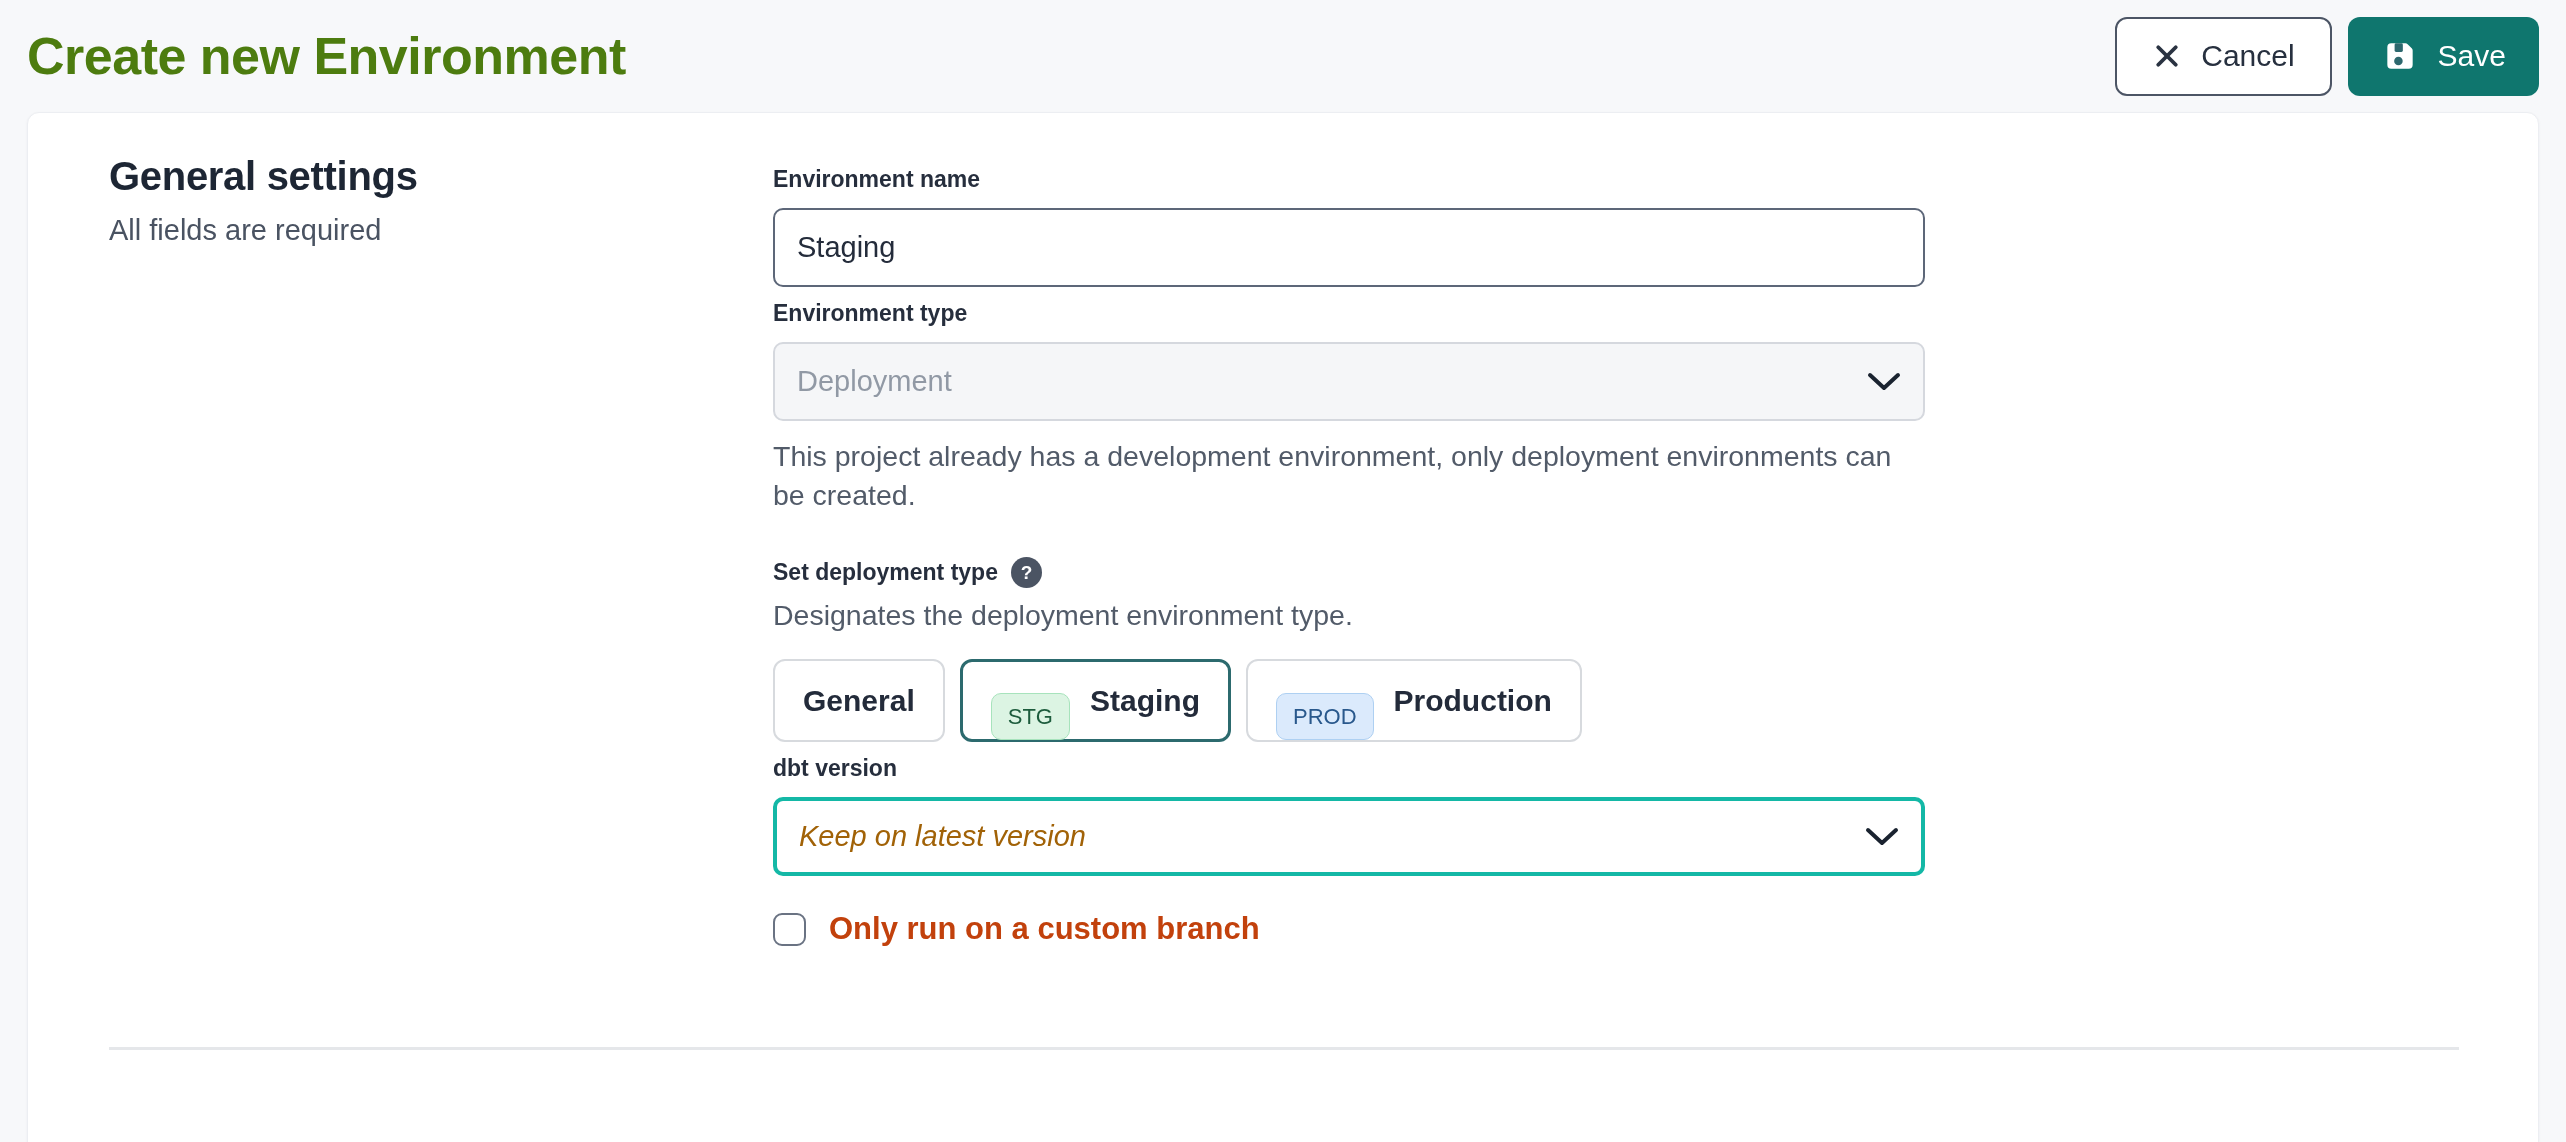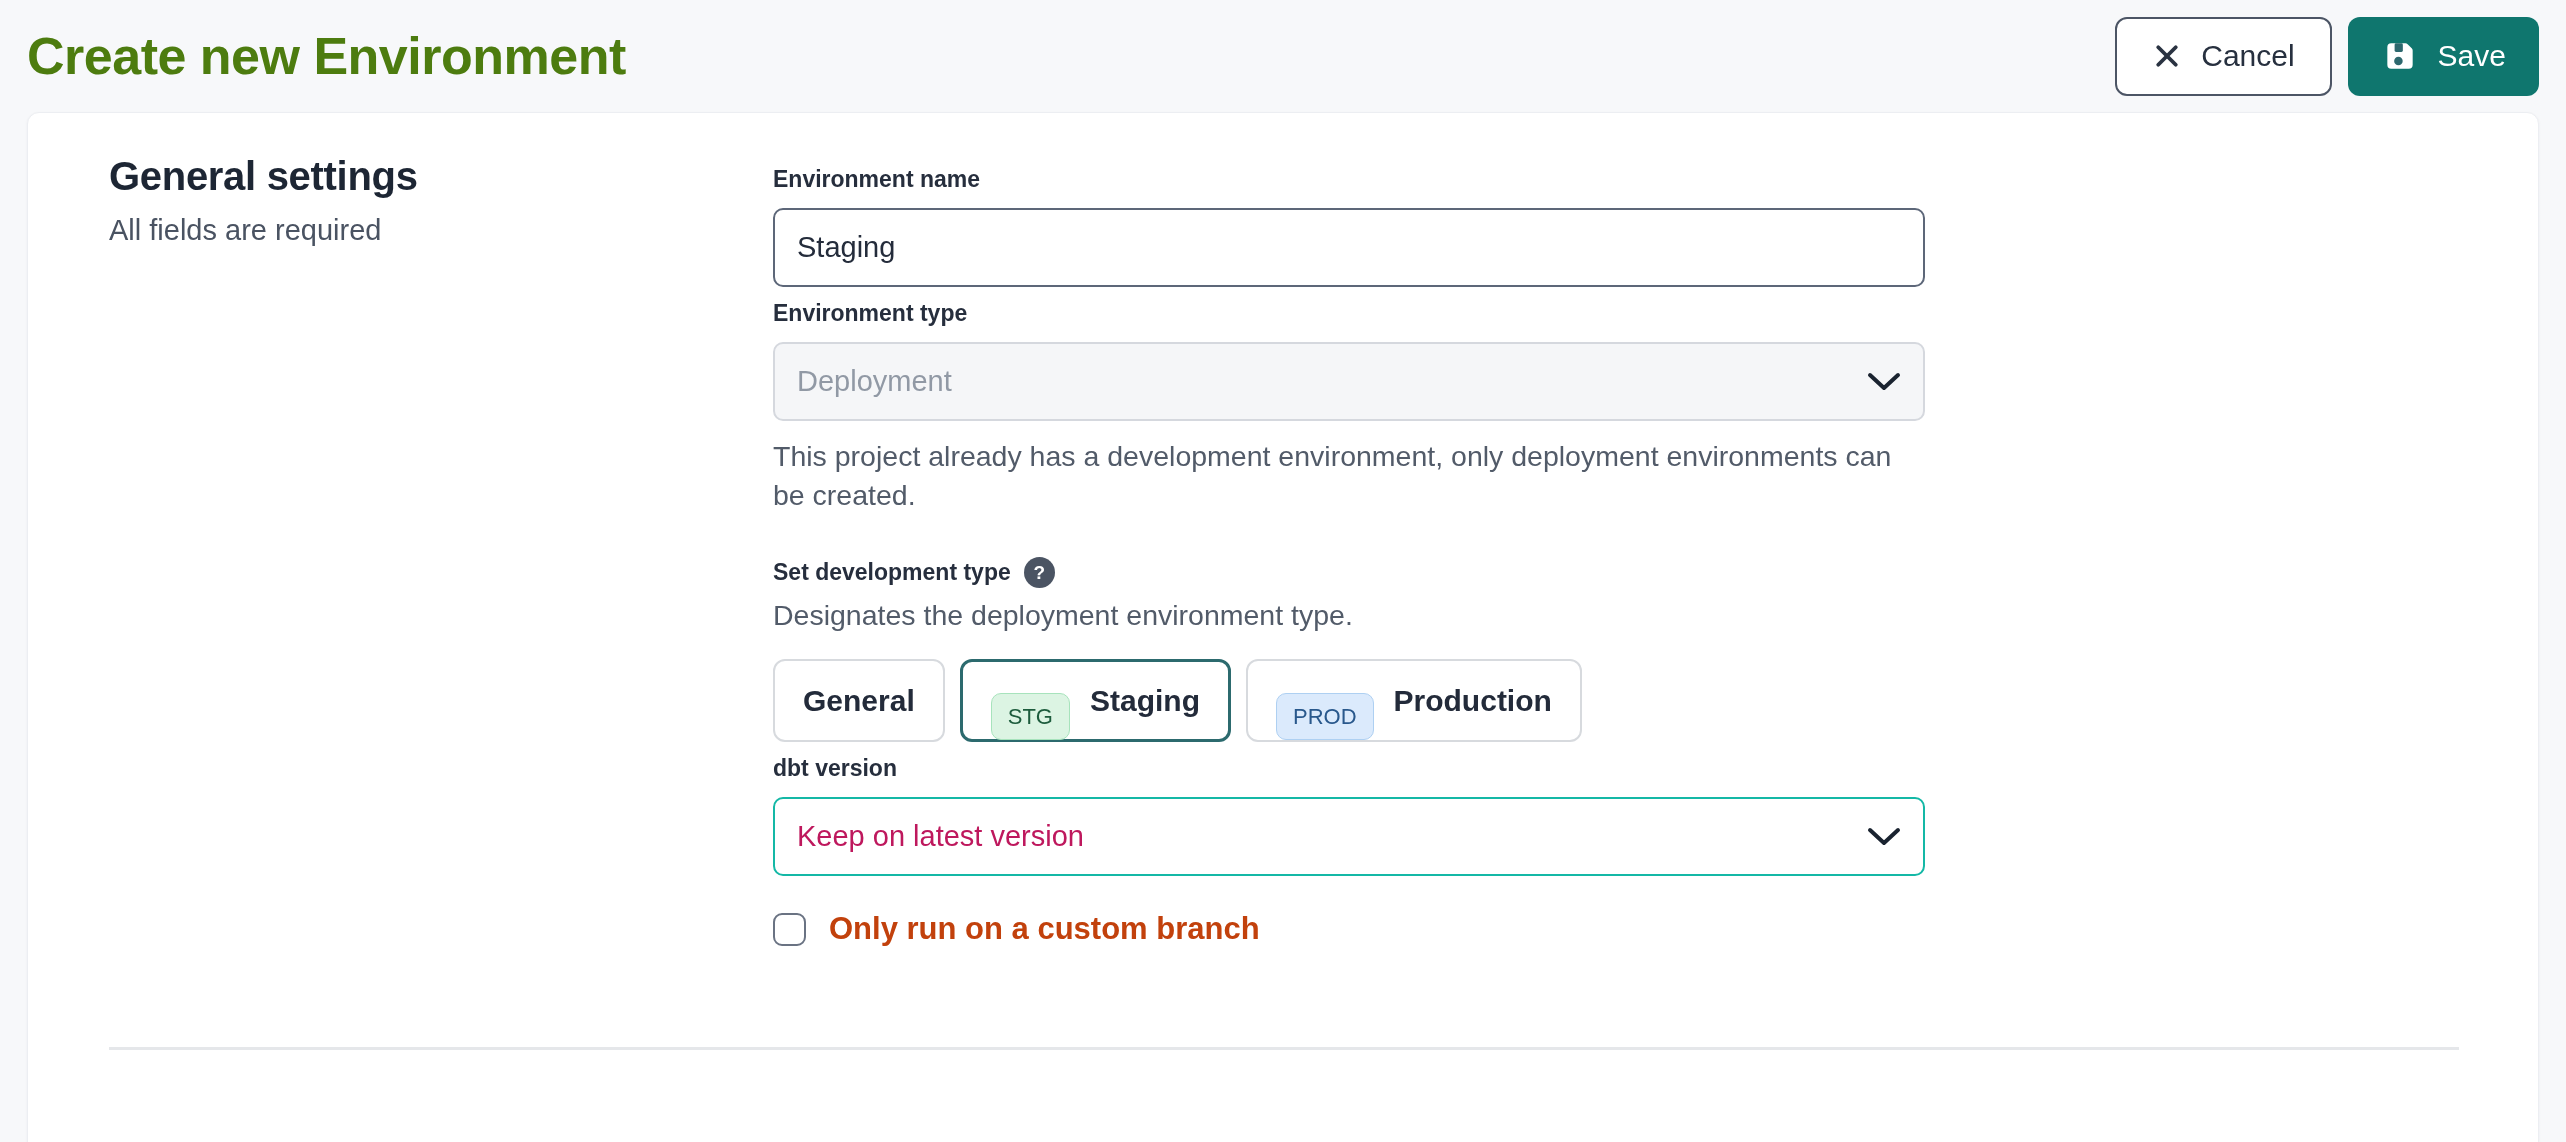--- a/index.html
+++ b/index.html
@@ -88,21 +88,21 @@
     outline: none;
   }
   .select {
     width: 100%; height: 79px;
     border-radius: 10px;
     display: flex; align-items: center; justify-content: space-between;
     padding: 0 22px;
     font-size: 29px;
     cursor: pointer;
   }
-  .select.enabled { border: 2px solid #14b8a6; background: #ffffff; color: #be185d; }
+  .select.enabled { border: 4px solid #14b8a6; background: #ffffff; color: #a16207; font-style: italic; }
   .select.disabled { border: 2px solid #d5d8de; background: #f5f6f8; color: #9199a5; }
   .helper-text {
     margin-top: 16px;
     font-size: 28.5px;
     line-height: 39px;
     color: #525b69;
     max-width: 1175px;
   }
   .row-gap { margin-top: 13px; }
   .label-row { display: flex; align-items: center; gap: 13px; }
@@ -201,21 +201,21 @@
           <span>Deployment</span>
           <svg class="icon-svg" width="34" height="20" viewBox="0 0 34 20" fill="none" stroke="#1a2330" stroke-width="4" stroke-linecap="round" stroke-linejoin="round">
             <polyline points="3,3 17,16 31,3"></polyline>
           </svg>
         </div>
         <p class="helper-text">This project already has a development environment, only deployment environments can be created.</p>
       </div>
 
       <div class="row-gap" style="margin-top:42px;">
         <div class="label-row">
-          <label class="field-label">Set development type</label>
+          <label class="field-label">Set deployment type</label>
           <span class="help-icon">?</span>
         </div>
         <p class="type-desc">Designates the deployment environment type.</p>
         <div class="type-options">
           <button class="type-btn">
             <span>General</span>
           </button>
           <button class="type-btn selected">
             <span class="env-badge stg">STG</span>
             <span>Staging</span>

